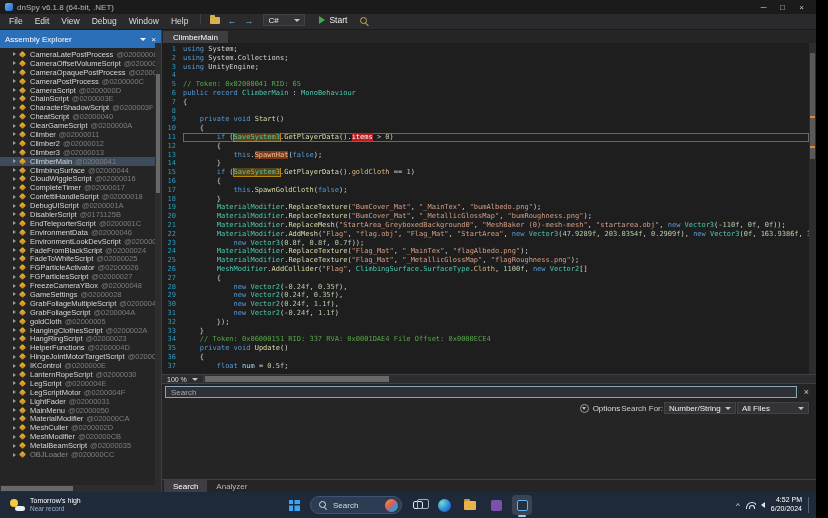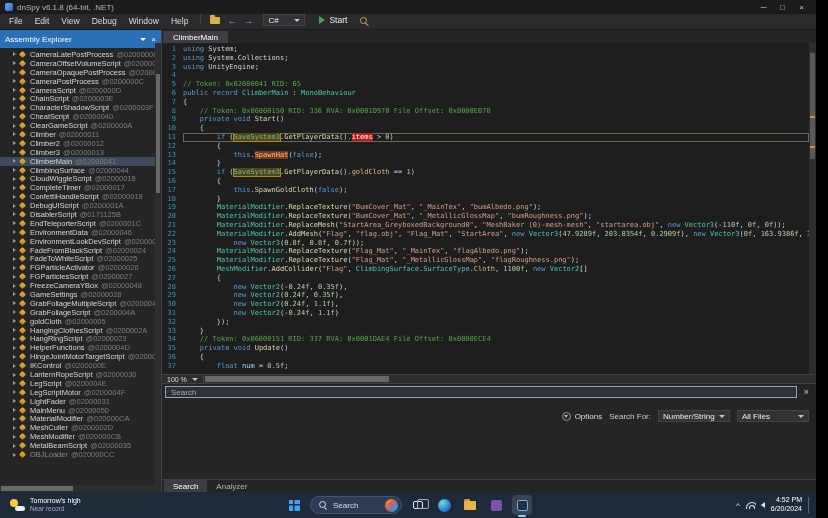--- a/index.html
+++ b/index.html
@@ -79,21 +79,21 @@
   .zoom-combo{display:flex;align-items:center;gap:5px;padding:0 5px;font-size:7px;color:#ddd;border-right:1px solid #3f3f46}
   .ed-h{flex:1;height:auto}
   .ed-h .thumb{width:30%}
 
   
   .search-panel{height:96px;background:#252526;border-top:1px solid #3f3f46;display:flex;flex-direction:column;flex:none}
   .search-row{display:flex;align-items:center;padding:2px 3px 0 3px;gap:3px}
   .search-input{flex:1;height:12px;background:#2f3136;border:1px solid #88a6c0;display:flex;align-items:center;padding:0 5px}
   .search-input .ph{color:#a9a9a9;font-size:8px}
   .panel-x{color:#c5c5c5;font-size:9px;padding:0 4px}
-  .options-row{display:flex;align-items:center;justify-content:flex-end;gap:7px;padding:12px 7px;font-size:8px;color:#ddd}
+  .options-row{display:flex;align-items:center;justify-content:flex-end;gap:1px;padding:4px 7px;font-size:8px;color:#ddd}
   .opt-toggle{display:flex;align-items:center;gap:4px}
   .circ-caret{width:9px;height:9px;border:1px solid #9a9a9a;border-radius:50%;position:relative;flex:none}
   .circ-caret::after{content:"";position:absolute;left:1.5px;top:2.5px;border-left:2.5px solid transparent;border-right:2.5px solid transparent;border-top:3px solid #bbb}
   .sf-label{color:#ccc}
   .options-row .combo{min-width:72px;justify-content:space-between}
   .search-results{flex:1;background:#252526}
   .panel-tabs{height:13px;background:#252526;display:flex;align-items:flex-end;padding-left:2px;border-top:1px solid #3f3f46;flex:none}
   .ptab{height:12px;padding:0 9px;display:flex;align-items:center;font-size:8px;color:#b5b5b5}
   .ptab.active{background:#3e3e42;color:#fff}
 
@@ -488,21 +488,21 @@
 
         <div class="editor">
           <div class="code-lines">
               <div class="code-line"><span class="ln">1</span><span class="ct"><span class="k">using</span><span class="pl"> System;</span></span></div>
               <div class="code-line"><span class="ln">2</span><span class="ct"><span class="k">using</span><span class="pl"> System.Collections;</span></span></div>
               <div class="code-line"><span class="ln">3</span><span class="ct"><span class="k">using</span><span class="pl"> UnityEngine;</span></span></div>
               <div class="code-line"><span class="ln">4</span><span class="ct"></span></div>
               <div class="code-line"><span class="ln">5</span><span class="ct"><span class="c">// Token: 0x02000041 RID: 65</span></span></div>
               <div class="code-line"><span class="ln">6</span><span class="ct"><span class="k">public</span><span class="pl"> </span><span class="k">record</span><span class="pl"> </span><span class="t">ClimberMain</span><span class="pl"> : </span><span class="t">MonoBehaviour</span></span></div>
               <div class="code-line"><span class="ln">7</span><span class="ct"><span class="pl">{</span></span></div>
-              <div class="code-line"><span class="ln">8</span><span class="ct"><span class="pl">    </span><span class="c">// Token: 0x06000150 RID: 336 RVA: 0x0001D970 File Offset: 0x0000EB70</span></span></div>
+              <div class="code-line"><span class="ln">8</span><span class="ct"><span class="pl">    </span></span></div>
               <div class="code-line"><span class="ln">9</span><span class="ct"><span class="pl">    </span><span class="k">private</span><span class="pl"> </span><span class="k">void</span><span class="pl"> </span><span class="m">Start</span><span class="pl">()</span></span></div>
               <div class="code-line"><span class="ln">10</span><span class="ct"><span class="pl">    {</span></span></div>
               <div class="code-line current"><span class="ln">11</span><span class="ct"><span class="pl">        </span><span class="k">if</span><span class="pl"> (</span><span class="t ref">SaveSystem3</span><span class="pl">.</span><span class="m">GetPlayerData</span><span class="pl">().</span><span class="f sel2">items</span><span class="pl"> &gt; </span><span class="n">0</span><span class="pl">)</span></span></div>
               <div class="code-line"><span class="ln">12</span><span class="ct"><span class="pl">        {</span></span></div>
               <div class="code-line"><span class="ln">13</span><span class="ct"><span class="pl">            </span><span class="k">this</span><span class="pl">.</span><span class="m mark">SpawnHat</span><span class="pl">(</span><span class="k">false</span><span class="pl">);</span></span></div>
               <div class="code-line"><span class="ln">14</span><span class="ct"><span class="pl">        }</span></span></div>
               <div class="code-line"><span class="ln">15</span><span class="ct"><span class="pl">        </span><span class="k">if</span><span class="pl"> (</span><span class="t ref">SaveSystem3</span><span class="pl">.</span><span class="m">GetPlayerData</span><span class="pl">().</span><span class="f">goldCloth</span><span class="pl"> == </span><span class="n">1</span><span class="pl">)</span></span></div>
               <div class="code-line"><span class="ln">16</span><span class="ct"><span class="pl">        {</span></span></div>
               <div class="code-line"><span class="ln">17</span><span class="ct"><span class="pl">            </span><span class="k">this</span><span class="pl">.</span><span class="m">SpawnGoldCloth</span><span class="pl">(</span><span class="k">false</span><span class="pl">);</span></span></div>
               <div class="code-line"><span class="ln">18</span><span class="ct"><span class="pl">        }</span></span></div>

